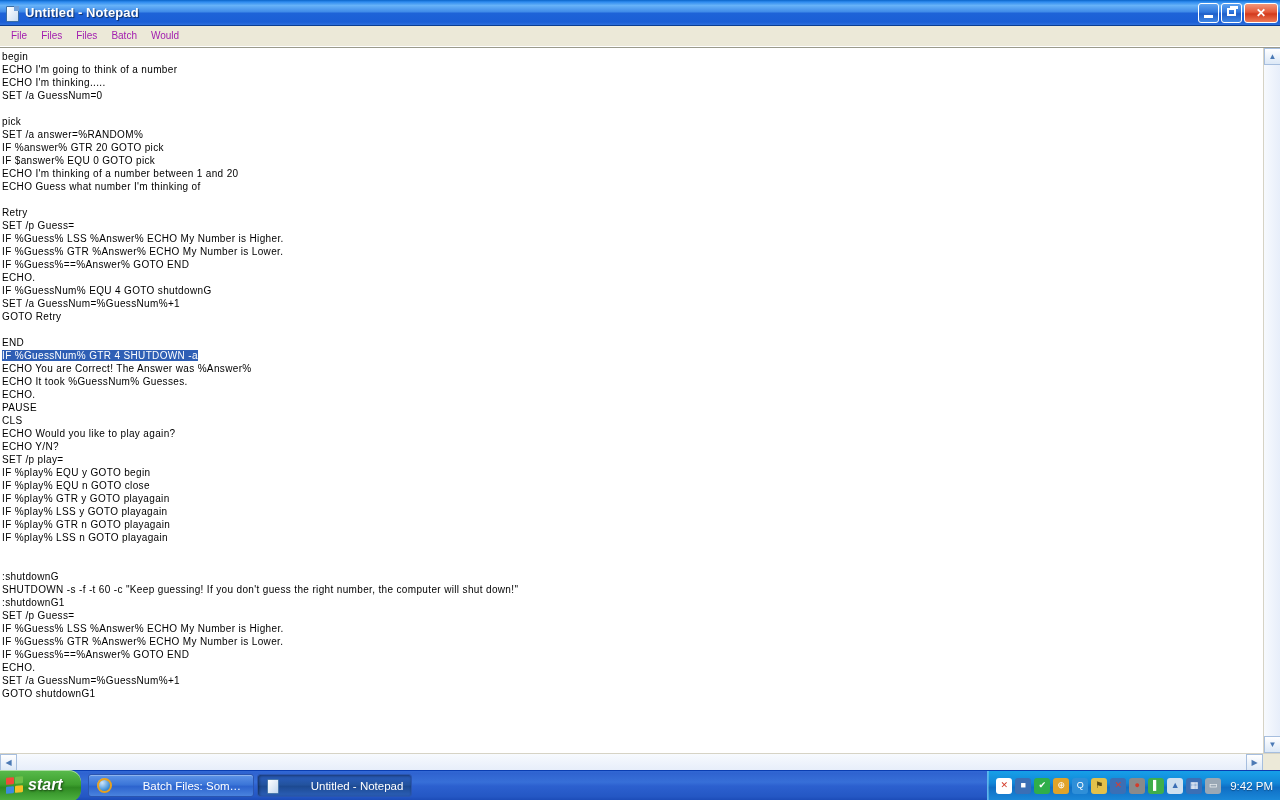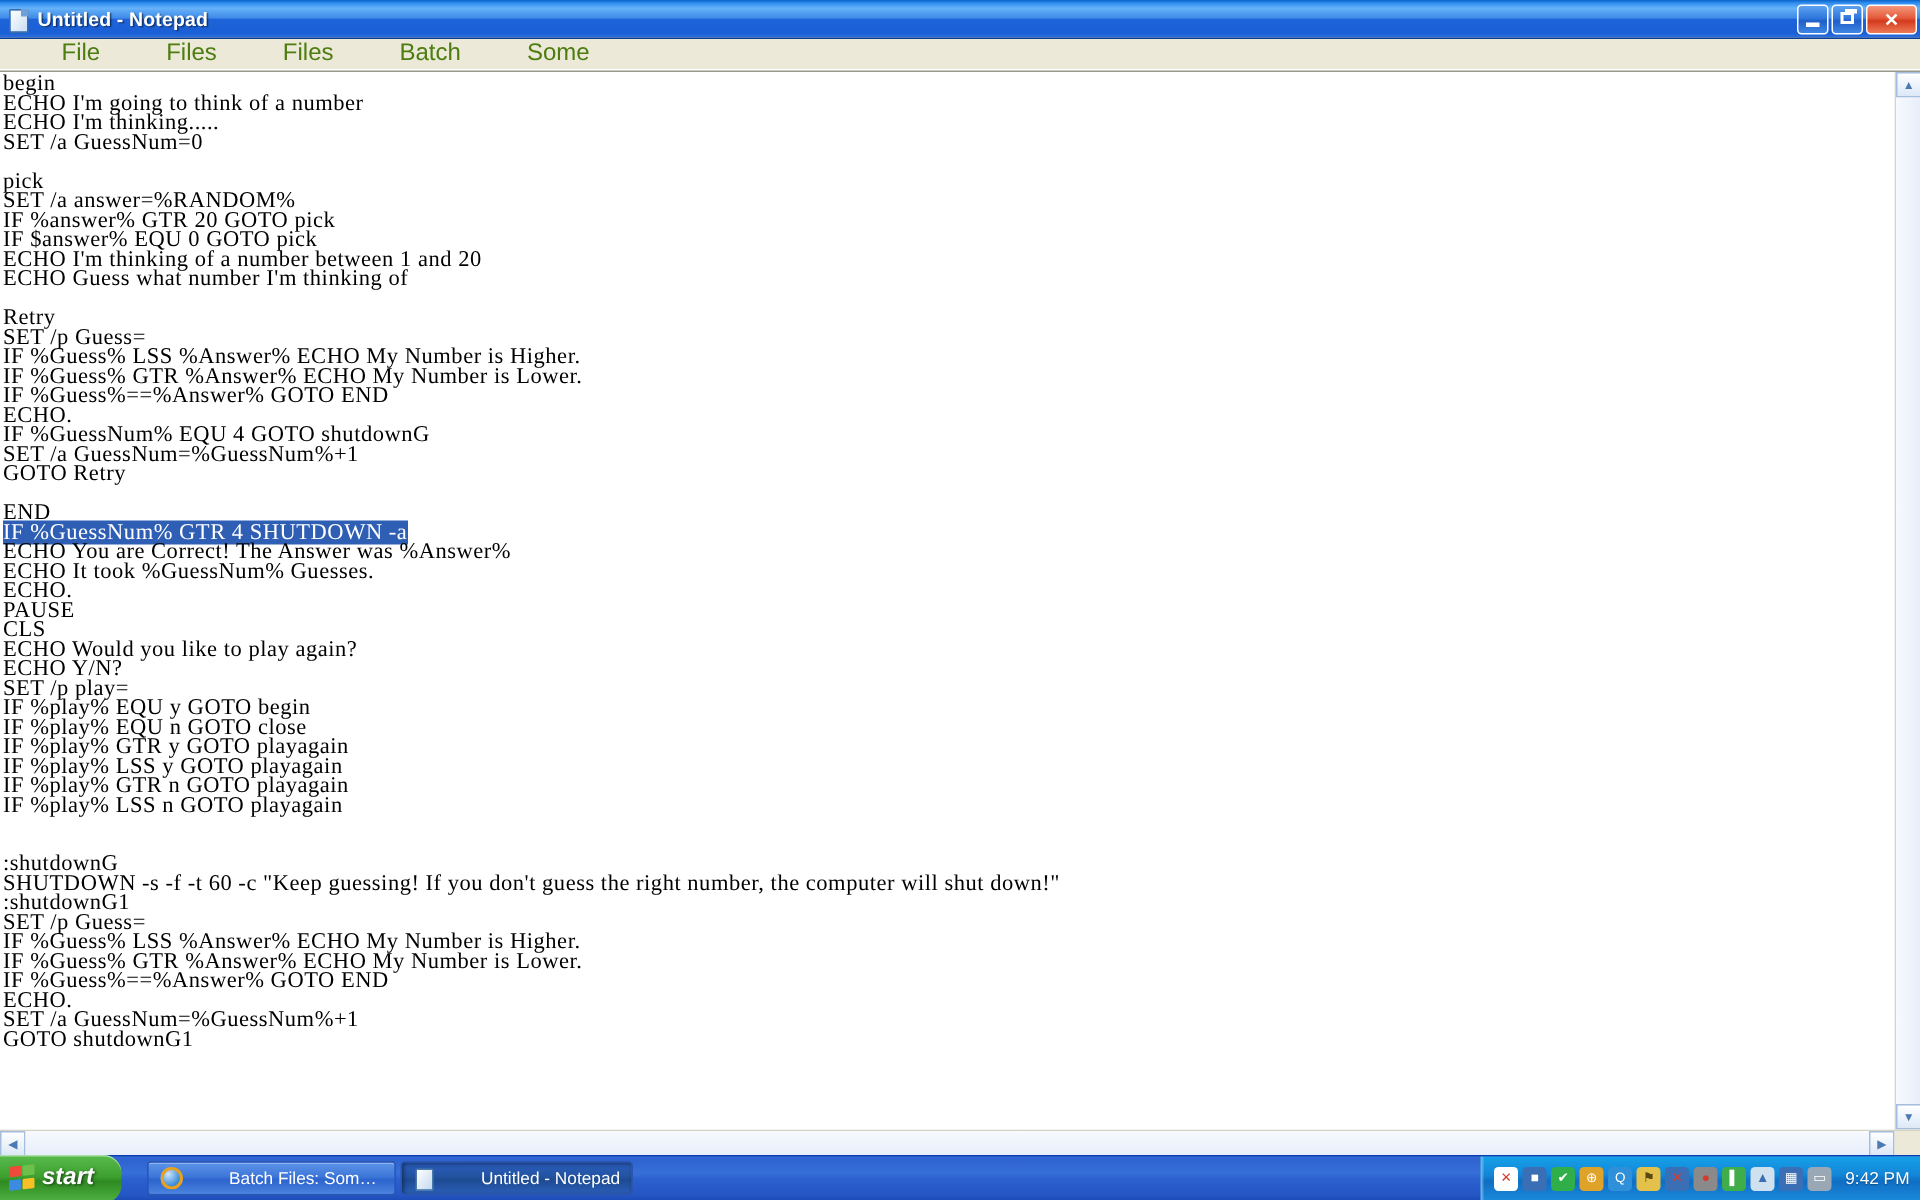--- a/index.html
+++ b/index.html
@@ -93,26 +93,25 @@
   
   .menubar {
     height: 21px;
     background: #ece9d8;
     display: flex; align-items: center;
     padding-left: 4px;
     border-bottom: 1px solid #ffffff;
     box-sizing: border-box;
   }
   .menuitem {
-    font-size: 16px;
-    color: #4d7c0f;
+    font-size: 10px;
+    color: #a21caf;
     padding: 2px 7px 3px 7px;
     line-height: 1;
     white-space: nowrap;
-    margin-left: 30px;
   }
 
   
   .editor-wrap {
     flex: 1;
     display: flex;
     min-height: 0;
     background: #ffffff;
     border-top: 1px solid #9a9a8c;
     box-sizing: border-box;
@@ -120,22 +119,22 @@
   .editor {
     flex: 1;
     position: relative;
     overflow: hidden;
     background: #ffffff;
     padding: 2px 0 0 2px;
     box-sizing: border-box;
   }
   #code {
     margin: 0;
-    font-family: Liberation Serif, serif;
-    font-size: 15px;
+    font-family: Liberation Sans, sans-serif;
+    font-size: 10px;
     line-height: 13px;
     color: #000000;
     white-space: pre;
     letter-spacing: .35px;
   }
   #code .sel {
     background: #2f5fb5;
     color: #ffffff;
   }
 
@@ -187,21 +186,21 @@
     display: flex; align-items: center;
     box-sizing: border-box;
   }
   .startbtn {
     height: 30px;
     padding: 0 18px 2px 6px;
     display: flex; align-items: center;
     background: linear-gradient(to bottom, #59bb4c 0%, #3ea02f 45%, #2e8a22 55%, #51b543 100%);
     border-radius: 0 12px 12px 0;
     box-shadow: inset 0 1px 0 rgba(255,255,255,.5);
-    margin-right: 17px;
+    margin-right: 7px;
   }
   .flag {
     width: 17px; height: 16px; margin-right: 5px;
     display: grid;
     grid-template-columns: 1fr 1fr;
     grid-template-rows: 1fr 1fr;
     gap: 1.5px;
     transform: skewY(-6deg);
     flex: none;
   }
@@ -301,21 +300,21 @@
           <span class="glyph">✕</span>
         </span>
     </span>
   </div>
 
   <div class="menubar">
     <span class="menuitem">File</span>
     <span class="menuitem">Files</span>
     <span class="menuitem">Files</span>
     <span class="menuitem">Batch</span>
-    <span class="menuitem">Some</span>
+    <span class="menuitem">Would</span>
   </div>
 
   <div class="editor-wrap">
     <div class="editor">
       <div id="code"><span>begin
 ECHO I'm going to think of a number
 ECHO I'm thinking.....
 SET /a GuessNum=0
 
 pick

